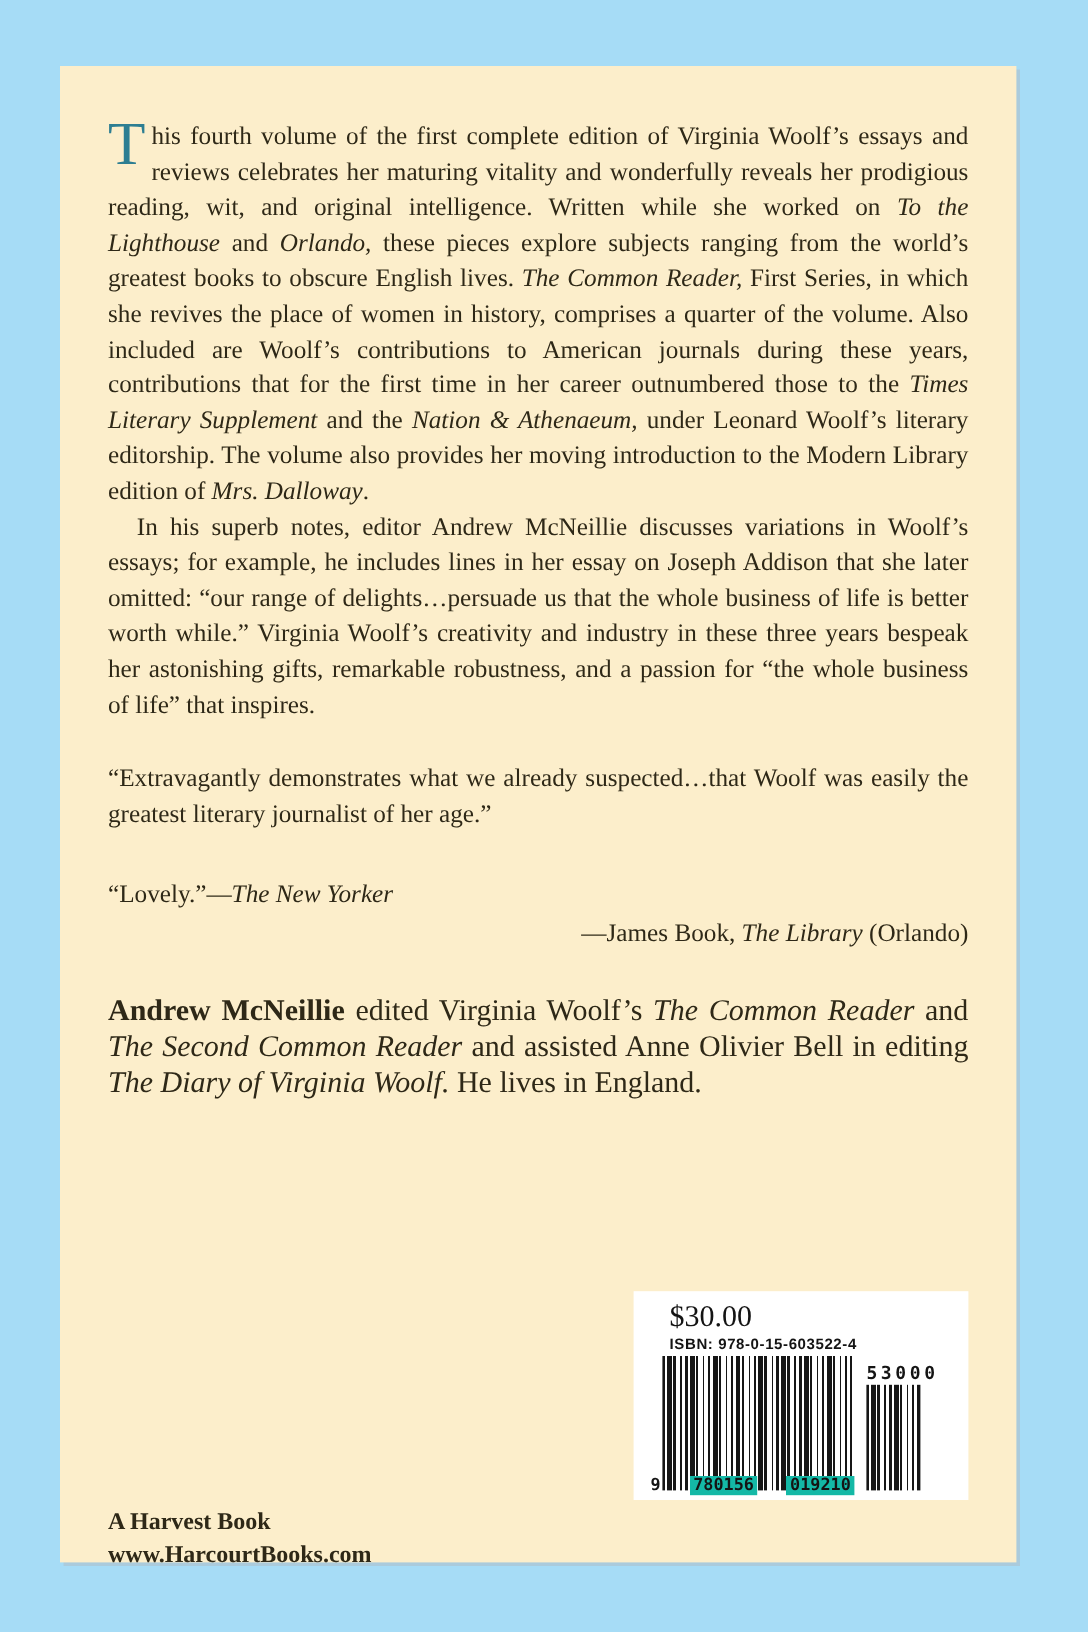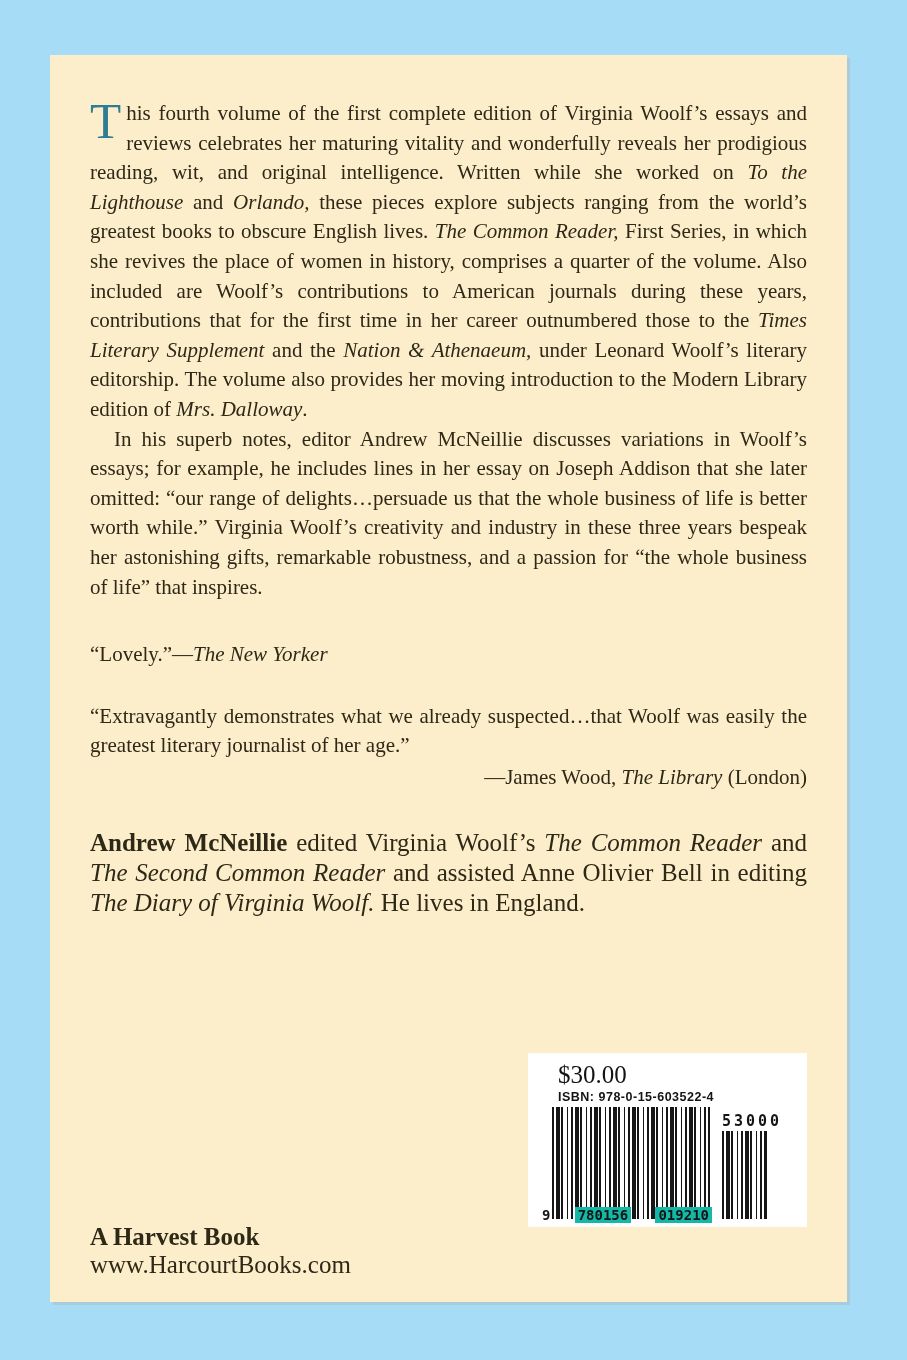--- a/index.html
+++ b/index.html
@@ -22,25 +22,25 @@
   .s-b{font-weight:bold;}
   .s-d{
     float:left;font-size:51px;line-height:38px;color:var(--dropcap);
     padding:3px 5px 0 0;font-style:normal;font-weight:normal;
   }
   .praise-heading{font-size:21.5px;line-height:29px;margin:36px 0 0 0;font-weight:normal;}
   .quote{font-size:21px;line-height:29.6px;margin:38px 0 0 0;}
   .quote.justified{text-align:justify;margin-top:32px;}
   .attribution{font-size:21px;line-height:29.6px;margin:2px 0 0 0;text-align:right;}
   .bio{font-size:25px;line-height:29.6px;margin:36px 0 0 0;text-align:justify;}
-  .publisher{position:absolute;left:40px;top:1168px;font-size:25px;line-height:27.5px;}
+  .publisher{position:absolute;left:40px;top:1200px;font-size:20px;line-height:27.5px;}
   .pub-bold{font-weight:bold;}
-  .pub-url{font-weight:normal;}
+  .pub-url{font-weight:bold;}
   .barcode-panel{
-    position:absolute;left:478px;top:998px;width:279px;height:174px;
+    position:absolute;left:478px;top:1021px;width:279px;height:174px;
     background:#ffffff;box-sizing:border-box;padding:6px 10px 8px 14px;color:var(--ink);
   }
   .price{font-size:25px;line-height:28px;margin:2px 0 0 16px;}
   .isbn{
     font-family:Liberation Sans, sans-serif;font-size:12.5px;font-weight:bold;
     letter-spacing:.5px;margin:1px 0 3px 16px;
   }
   .bars-row{display:flex;align-items:flex-end;gap:12px;}
   .bars{
     background:repeating-linear-gradient(90deg,
@@ -68,24 +68,24 @@
 
 <div class="page">
   <div class="cover">
 
     <div class="synopsis">
       <p><span class="s-d">T</span><span>his fourth volume of the first complete edition of Virginia Woolf’s essays and reviews celebrates her maturing vitality and wonderfully reveals her prodigious reading, wit, and original intelligence. Written while she worked on </span><span class="s-i">To the Lighthouse</span><span> and </span><span class="s-i">Orlando,</span><span> these pieces explore subjects ranging from the world’s greatest books to obscure English lives. </span><span class="s-i">The Common Reader,</span><span> First Series, in which she revives the place of women in history, comprises a quarter of the volume. Also included are Woolf’s contributions to American journals during these years, contributions that for the first time in her career outnumbered those to the </span><span class="s-i">Times Literary Supplement</span><span> and the </span><span class="s-i">Nation &amp; Athenaeum,</span><span> under Leonard Woolf’s literary editorship. The volume also provides her moving introduction to the Modern Library edition of </span><span class="s-i">Mrs. Dalloway</span><span>.</span></p>
       <p class="indent"><span>In his superb notes, editor Andrew McNeillie discusses variations in Woolf’s essays; for example, he includes lines in her essay on Joseph Addison that she later omitted: “our range of delights…persuade us that the whole business of life is better worth while.” Virginia Woolf’s creativity and industry in these three years bespeak her astonishing gifts, remarkable robustness, and a passion for “the whole business of life” that inspires.</span></p>
     </div>
 
 
+    <p class="quote justified"><span>“Extravagantly demonstrates what we already suspected…that Woolf was easily the greatest literary journalist of her age.”</span></p>
+
     <p class="quote"><span>“Lovely.”—</span><span class="s-i">The New Yorker</span></p>
-
-    <p class="quote justified"><span>“Extravagantly demonstrates what we already suspected…that Woolf was easily the greatest literary journalist of her age.”</span></p>
-    <p class="attribution"><span>—James Wood, </span><span class="s-i">The Library</span><span> (London)</span></p>
+    <p class="attribution"><span>—James Book, </span><span class="s-i">The Library</span><span> (Orlando)</span></p>
 
     <p class="bio"><span class="s-b">Andrew McNeillie</span><span> edited Virginia Woolf’s </span><span class="s-i">The Common Reader</span><span> and </span><span class="s-i">The Second Common Reader</span><span> and assisted Anne Olivier Bell in editing </span><span class="s-i">The Diary of Virginia Woolf.</span><span>  He lives in England.</span></p>
 
     <div class="publisher">
       <div class="pub-bold">A Harvest Book</div>
       <div class="pub-url">www.HarcourtBooks.com</div>
     </div>
 
     <div class="barcode-panel">
       <div class="price">$30.00</div>

